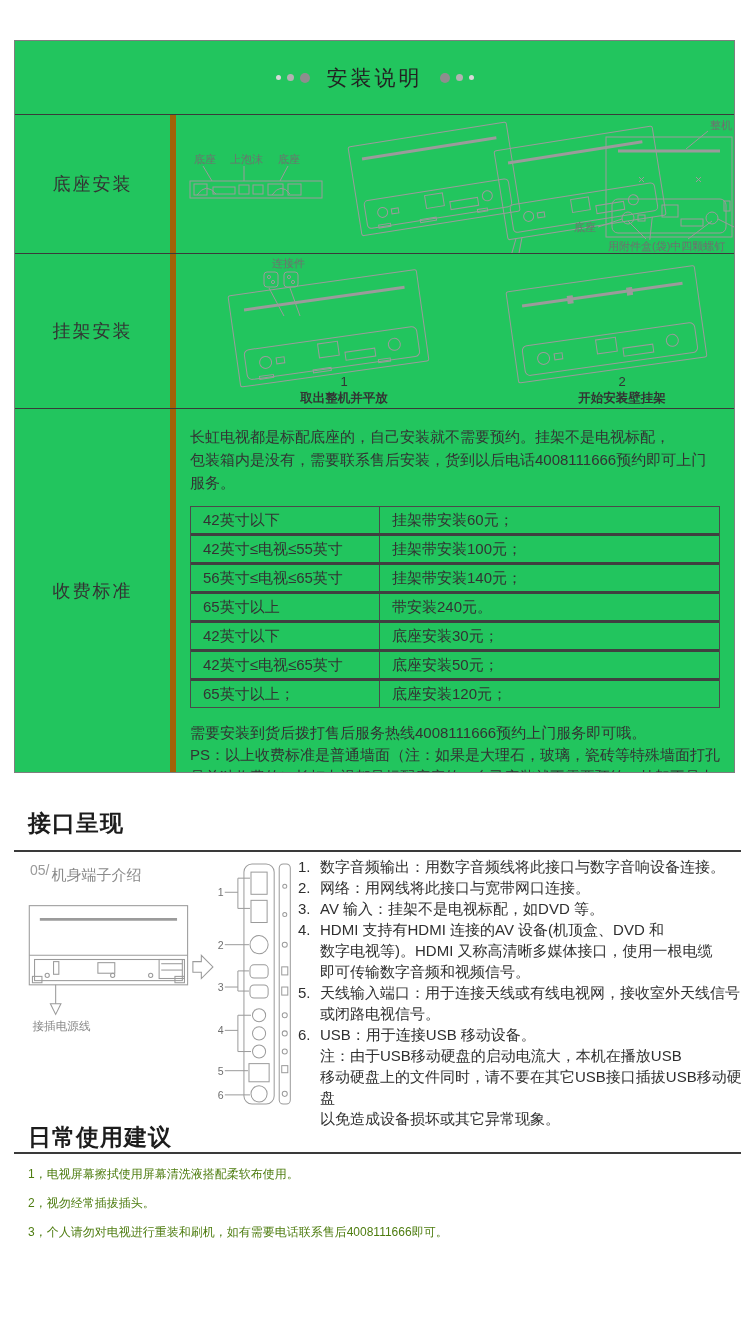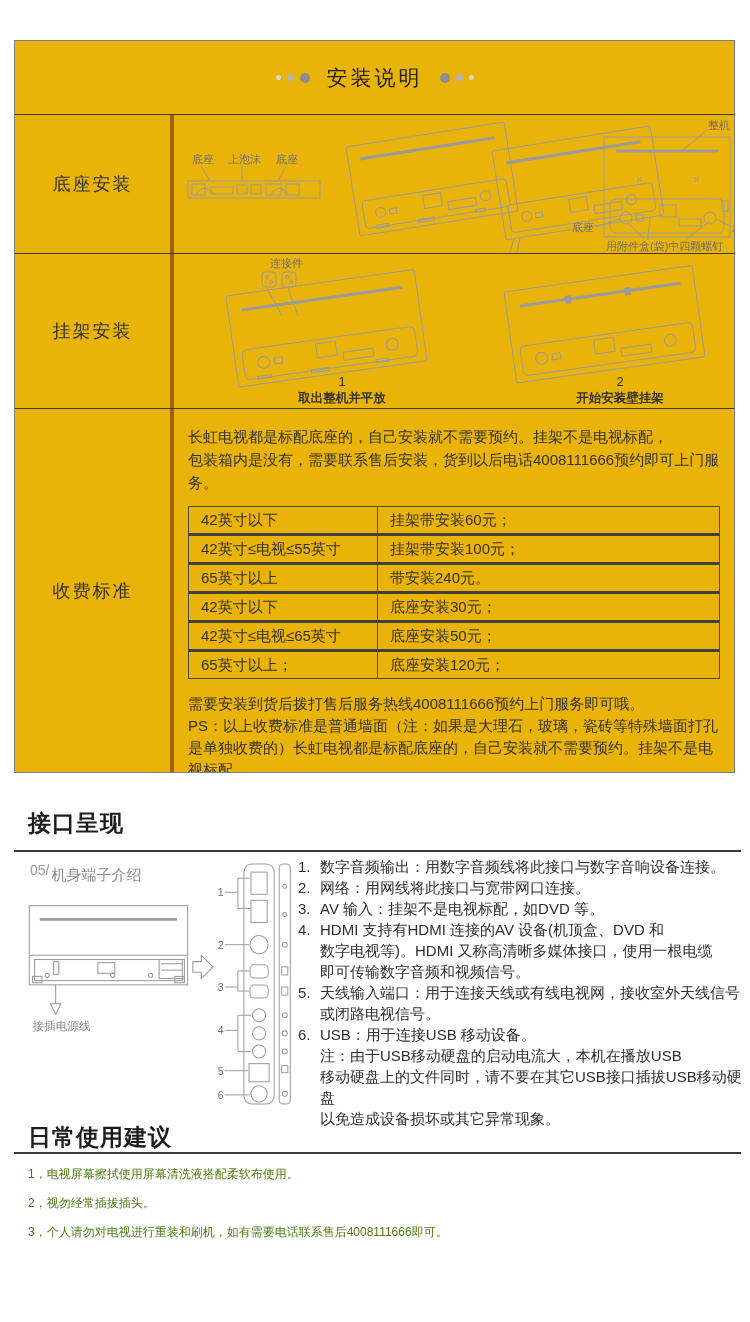--- a/index.html
+++ b/index.html
@@ -1,30 +1,30 @@
 <!DOCTYPE html>
 <html><head>
 <meta charset="utf-8">
 <style>
   html,body{margin:0;padding:0;background:#ffffff;}
   .page{position:relative;width:750px;height:1322px;background:#fff;overflow:hidden;
         font-family:"Liberation Sans","DejaVu Sans",sans-serif;color:#333;}
 
   
   .install-table{position:absolute;left:14px;top:40px;width:721px;height:733px;
-        border:1px solid #7e7e7e;box-sizing:border-box;background:#eab308;}
+        border:1px solid #7e7e7e;box-sizing:border-box;background:#22c55e;}
   .tbl-header{height:73px;border-bottom:1px solid #3a3a3a;display:flex;align-items:center;justify-content:center;}
   .tbl-title{font-size:21px;color:#222;letter-spacing:3px;margin:0 14px;}
   .dot{display:inline-block;border-radius:50%;margin:0 3px;vertical-align:middle;}
   .dot-s{width:5px;height:5px;background:#d8d8d8;}
   .dot-m{width:7px;height:7px;background:#b2b2b2;}
   .dot-l{width:10px;height:10px;background:#8e8e8e;}
 
   .tbl-row{display:flex;border-bottom:1px solid #3a3a3a;box-sizing:border-box;}
-  .row-label{width:155px;flex:none;border-right:4px solid #a16207;display:flex;
+  .row-label{width:155px;flex:none;border-right:6px solid #a16207;display:flex;
         align-items:center;justify-content:center;font-size:18px;color:#333;letter-spacing:2px;}
   .row-content{flex:1;position:relative;overflow:hidden;}
   .row-base{height:139px;}
   .row-mount{height:155px;}
   .row-fees{height:363px;border-bottom:none;}
 
   .diag{display:block;}
   .diag text{font-family:"Liberation Sans","DejaVu Sans",sans-serif;}
   .d-label{font-size:11px;fill:#6f6f6f;}
   .d-step-num{font-size:13px;fill:#333;}
@@ -211,20 +211,24 @@
           <div class="fee-table">
             <div class="fee-row">
               <div class="fee-size">42英寸以下</div>
               <div class="fee-price">挂架带安装60元；</div>
             </div>
             <div class="fee-row">
               <div class="fee-size">42英寸≤电视≤55英寸</div>
               <div class="fee-price">挂架带安装100元；</div>
             </div>
             <div class="fee-row">
+              <div class="fee-size">56英寸≤电视≤65英寸</div>
+              <div class="fee-price">挂架带安装140元；</div>
+            </div>
+            <div class="fee-row">
               <div class="fee-size">65英寸以上</div>
               <div class="fee-price">带安装240元。</div>
             </div>
             <div class="fee-row">
               <div class="fee-size">42英寸以下</div>
               <div class="fee-price">底座安装30元；</div>
             </div>
             <div class="fee-row">
               <div class="fee-size">42英寸≤电视≤65英寸</div>
               <div class="fee-price">底座安装50元；</div>

